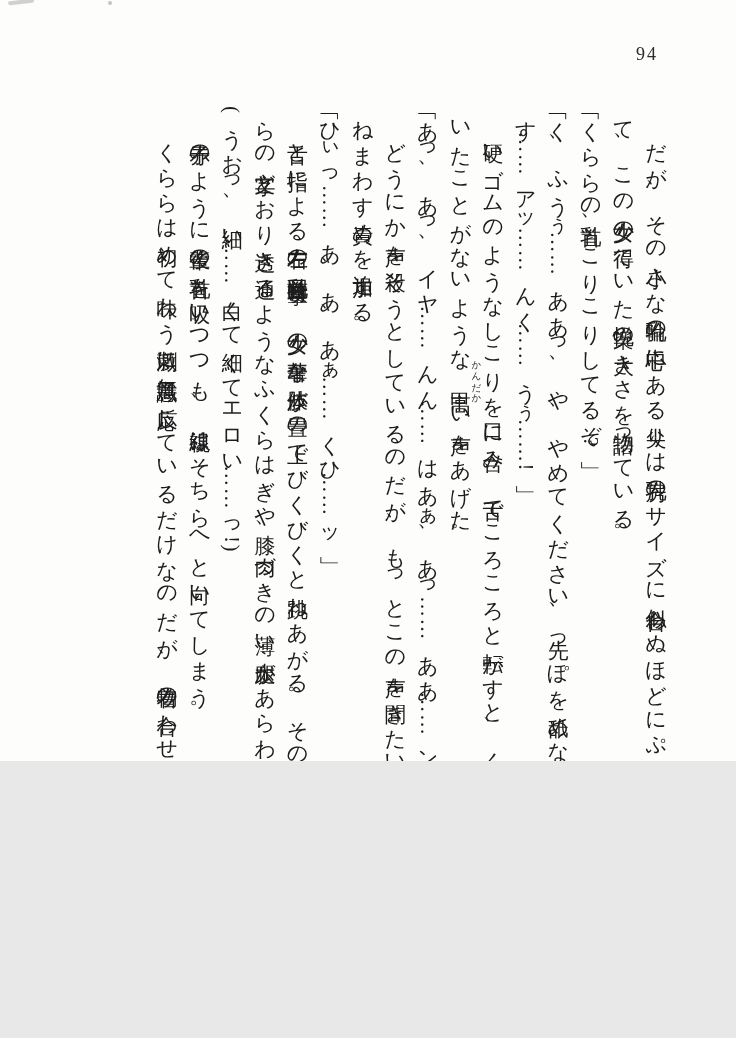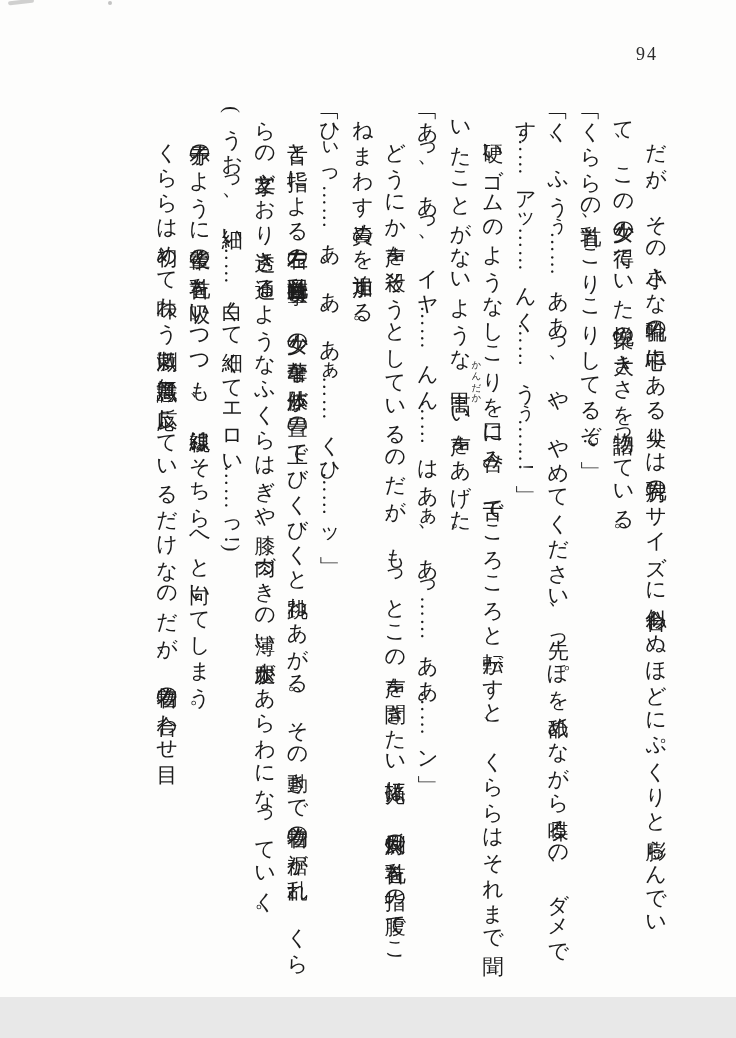--- a/index.html
+++ b/index.html
@@ -3,21 +3,21 @@
 <meta charset="utf-8">
 <style>
   html, body {
     margin: 0;
     padding: 0;
     background: #e8e8e8;
   }
   .page {
     position: relative;
     width: 736px;
-    height: 997px;
+    height: 761px;
     background: #fdfdfc;
     overflow: hidden;
     font-family: "Liberation Serif", "DejaVu Serif", serif;
     color: #1d1d1d;
   }
   .page-number {
     position: absolute;
     top: 44px;
     right: 78px;
     font-size: 18px;

